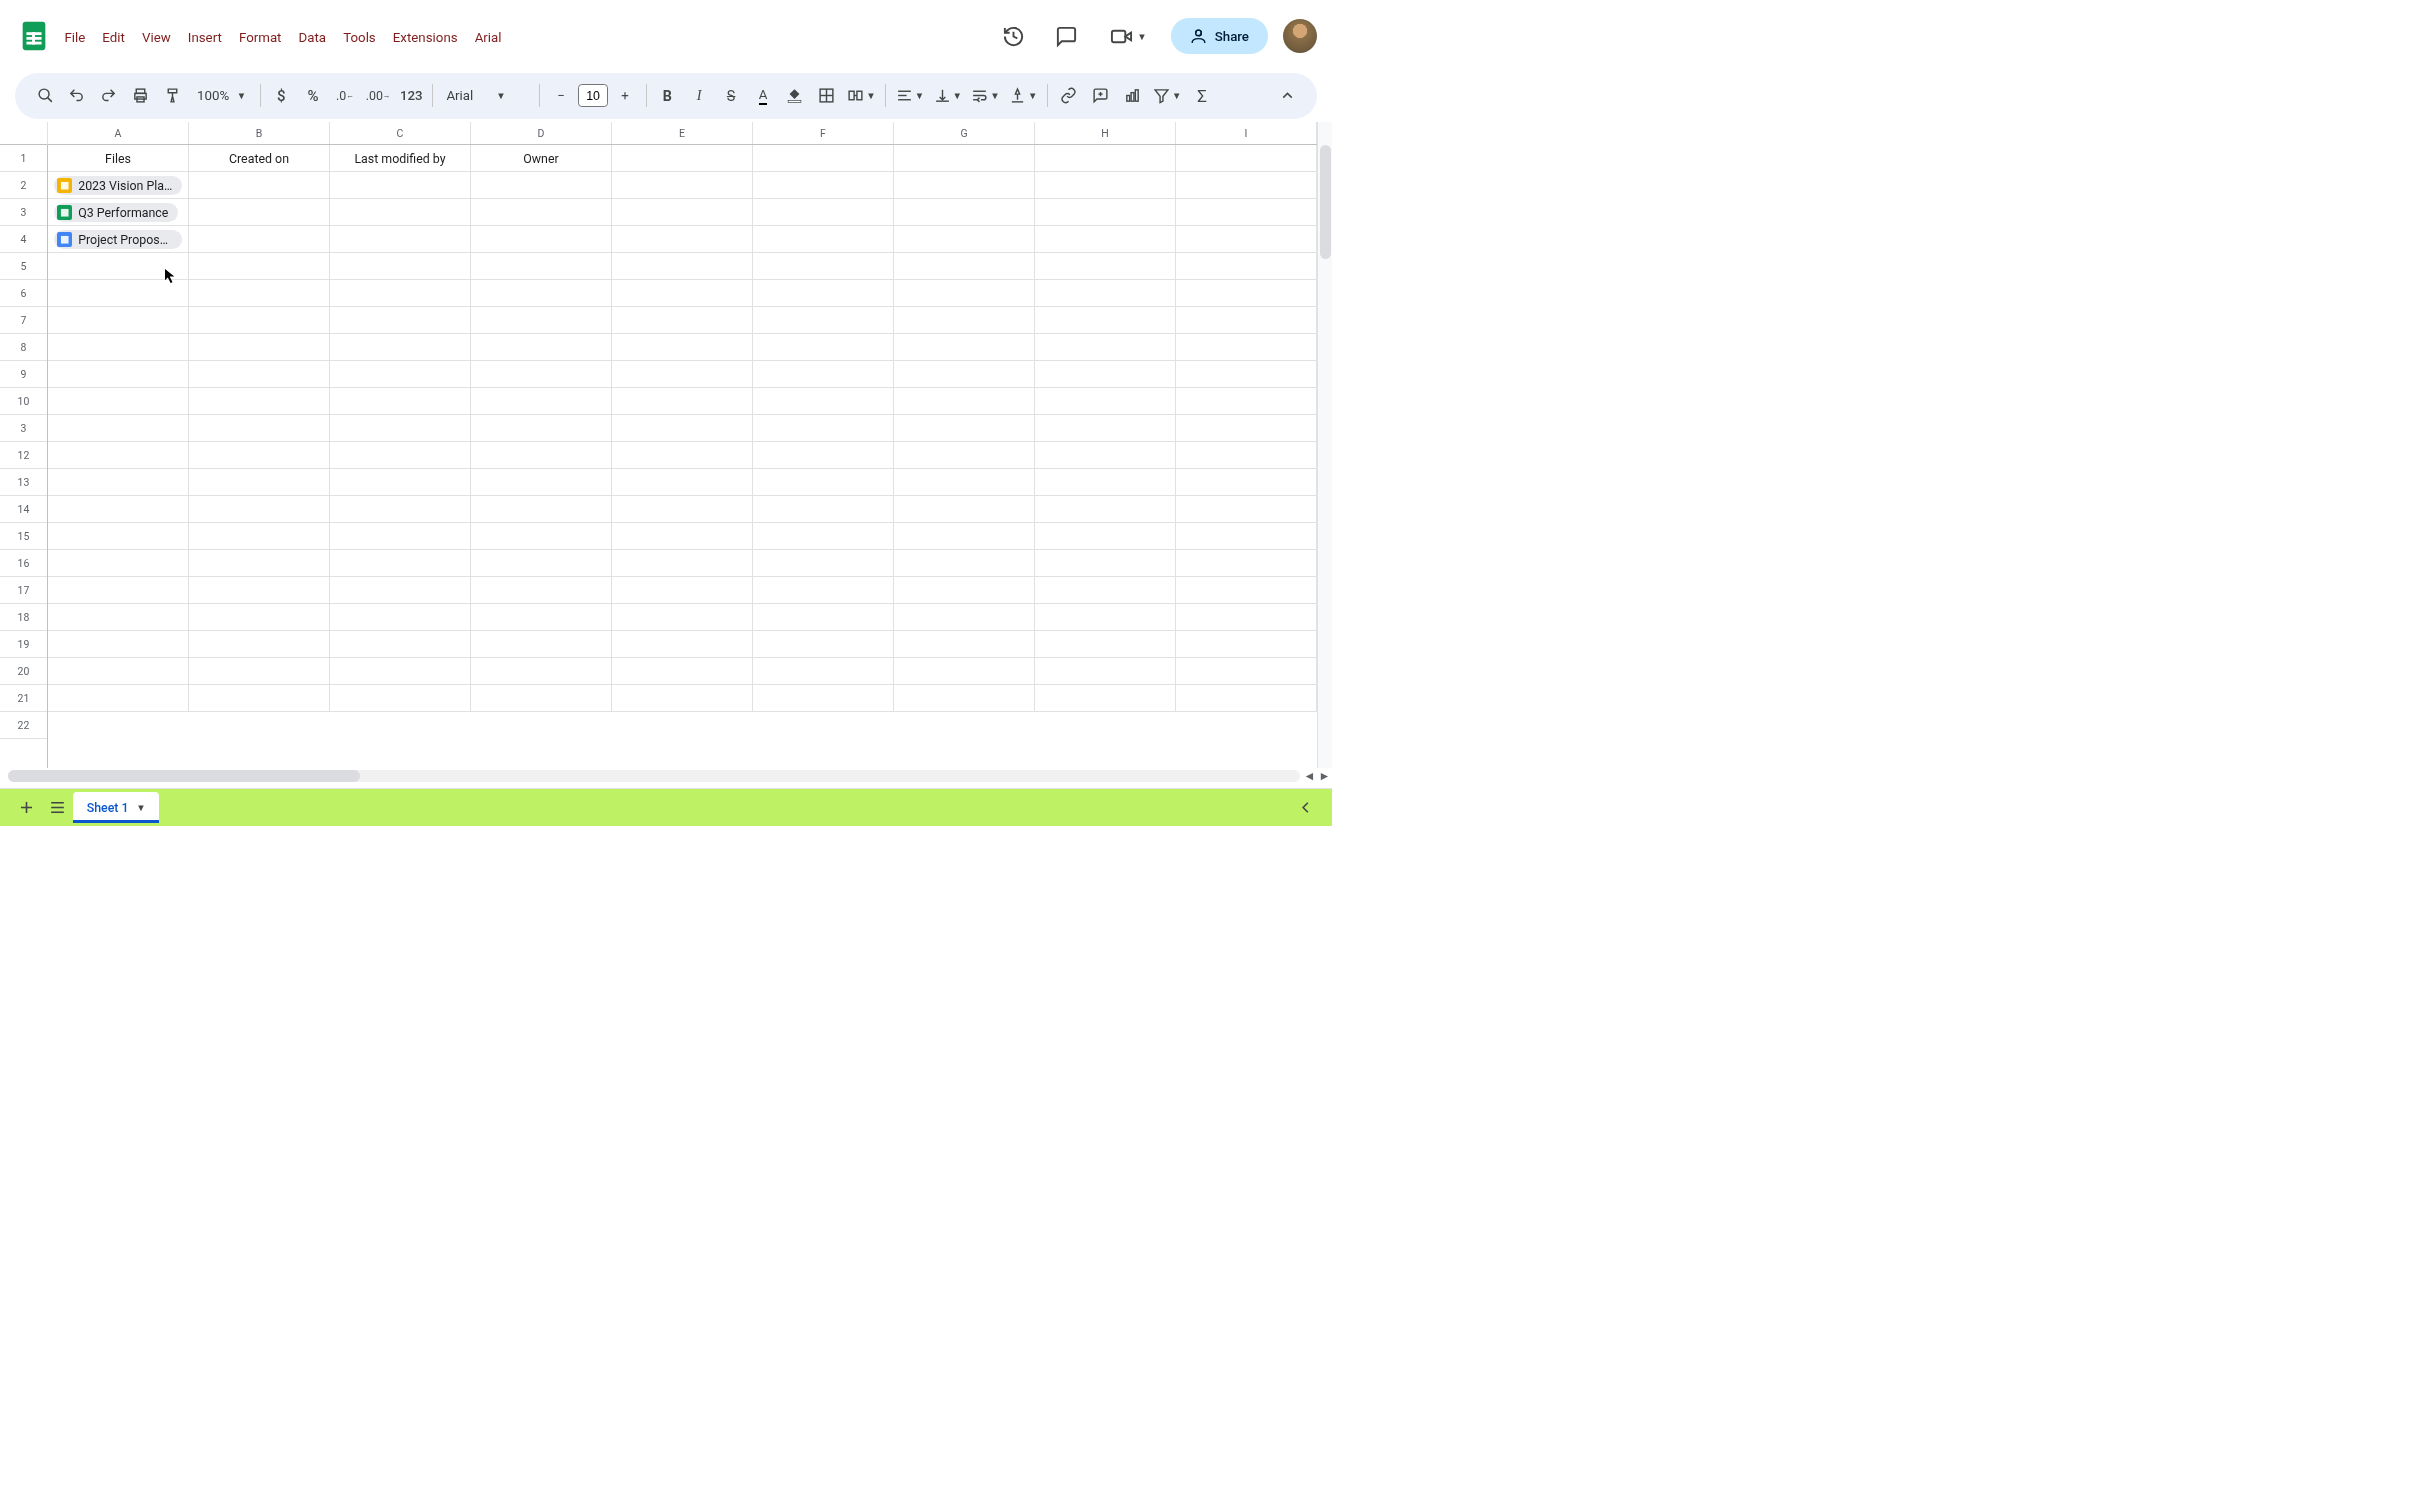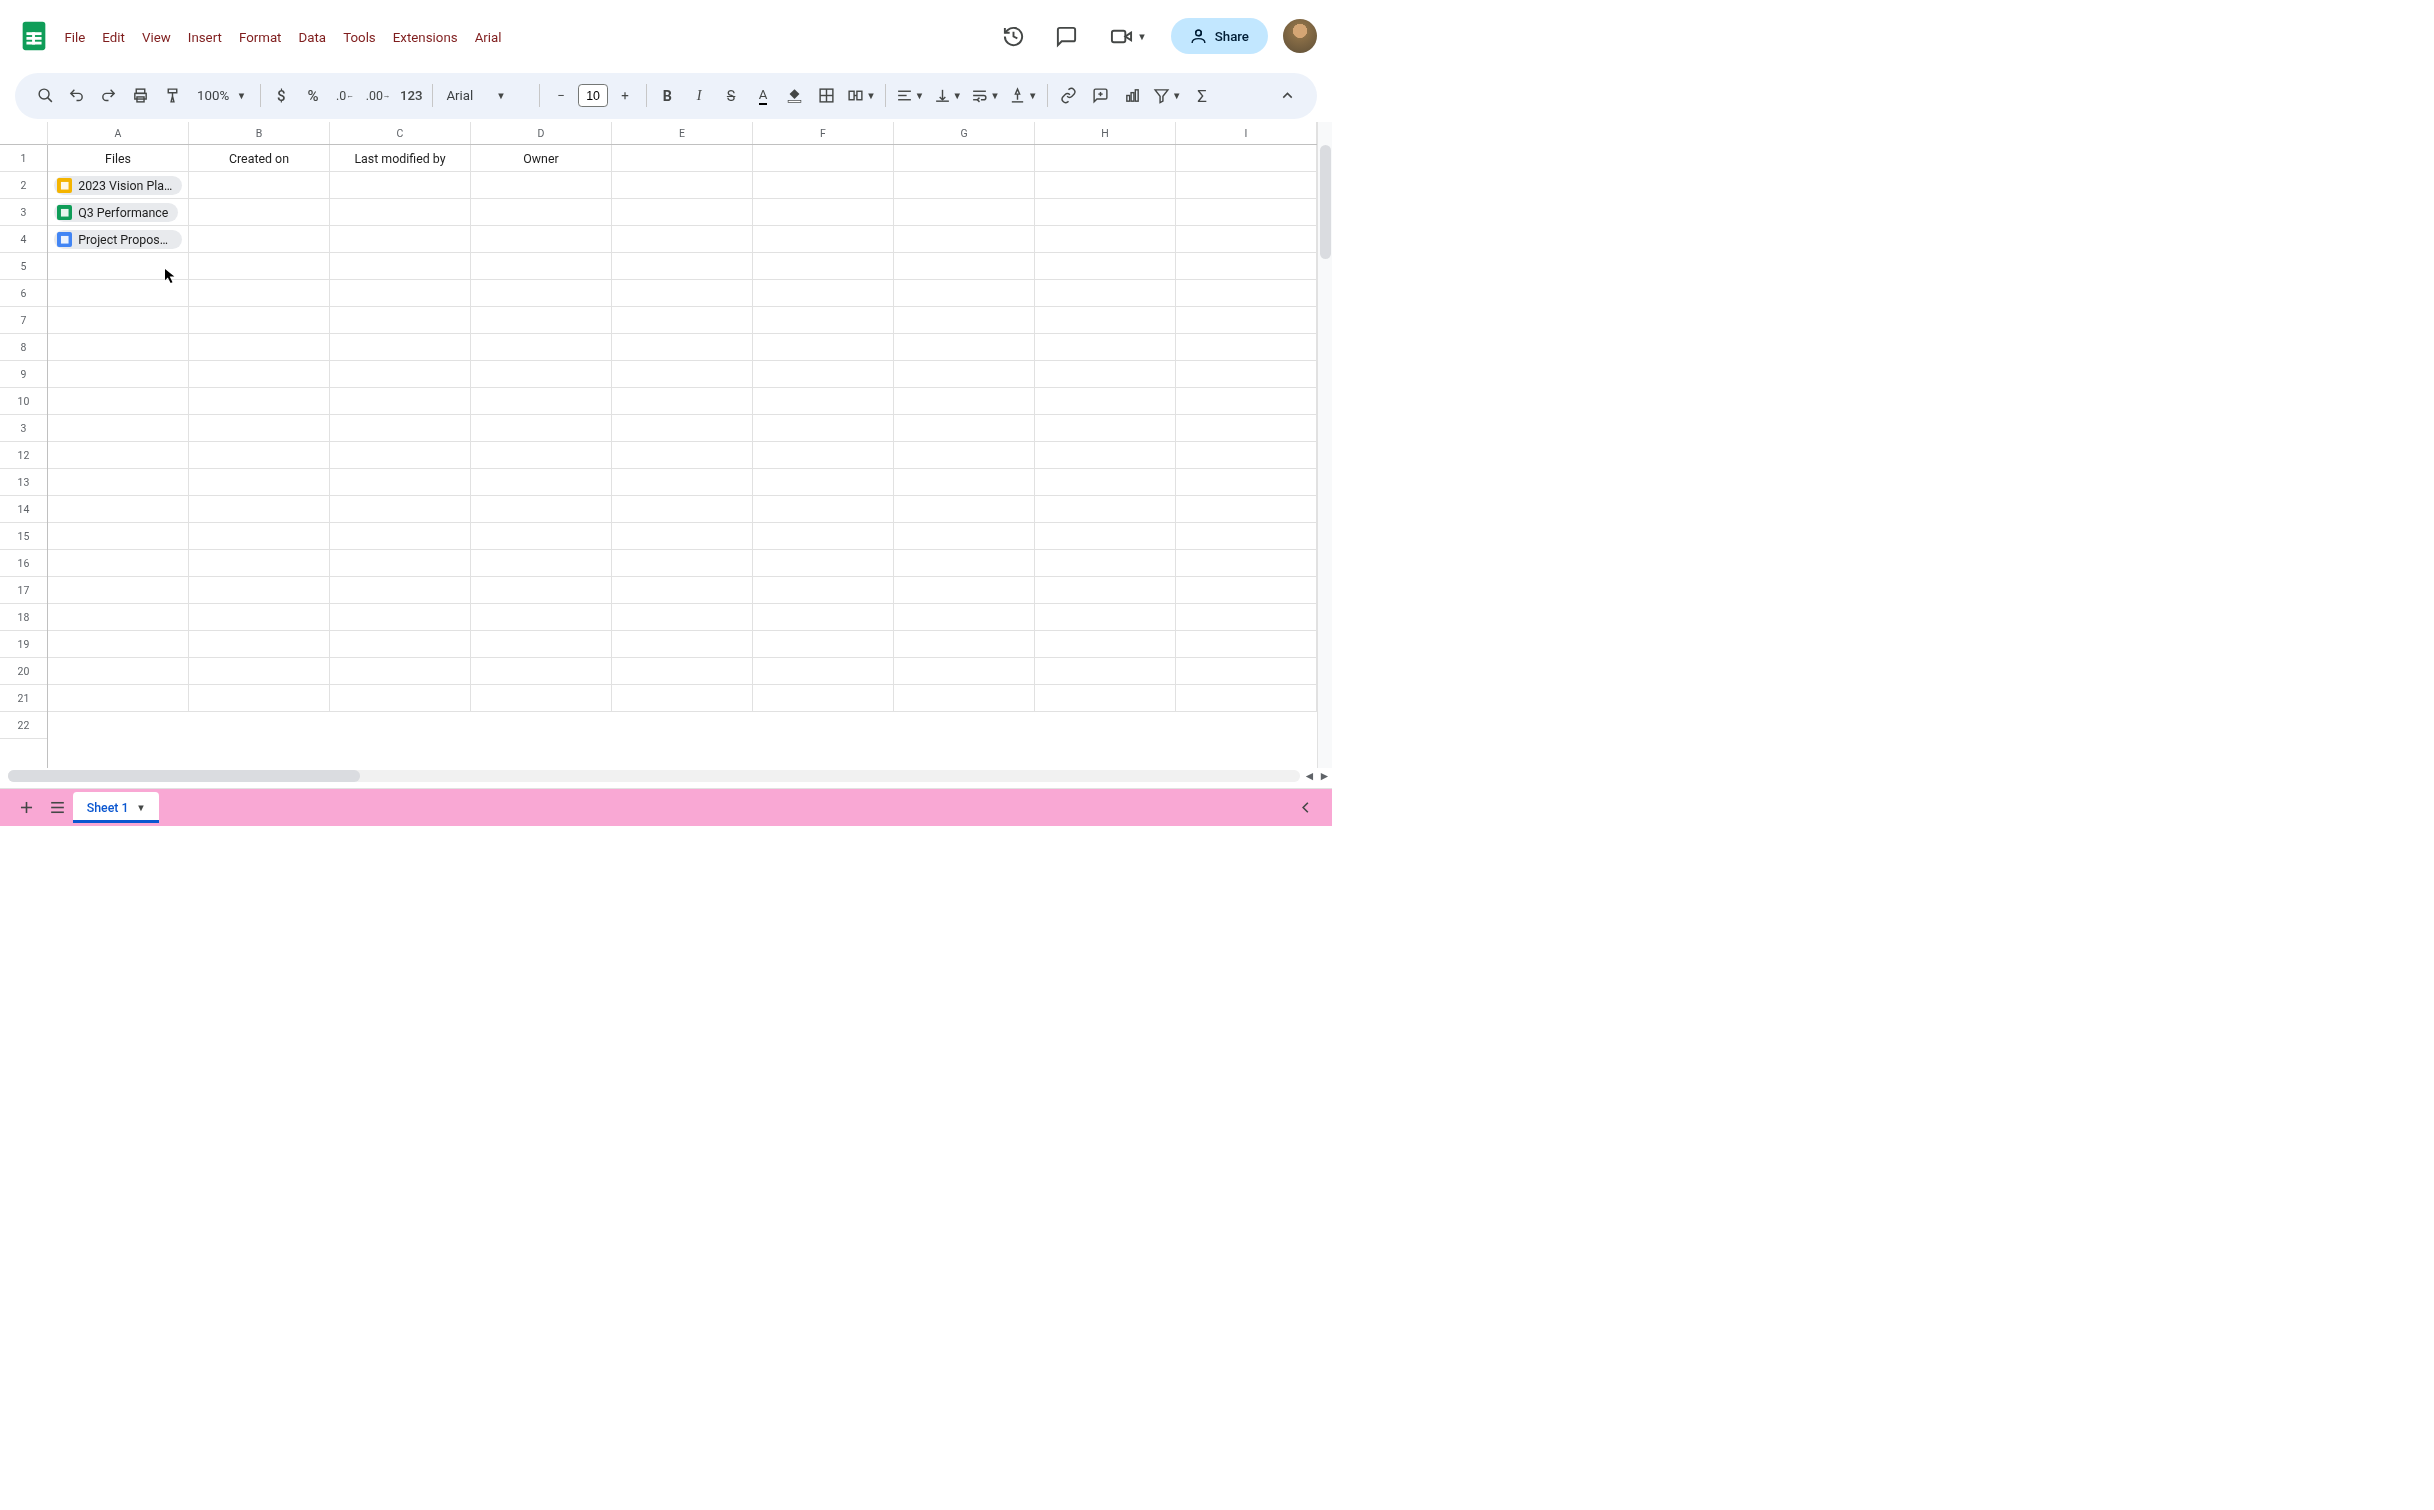--- a/index.html
+++ b/index.html
@@ -56,21 +56,21 @@
 .vscroll { position: absolute; top: 0; right: 0; width: 15px; bottom: 15px; background: #f8f9fa; border-left: 1px solid #e1e1e1; }
 .vscroll-thumb { position: absolute; top: 23px; left: 1.9px; width: 11.4px; height: 114px; background: #dadce0; border-radius: 5.7px; }
 
 
 .hscroll { position: absolute; bottom: 0; left: 0; right: 0; height: 15px; background: #fff; display: flex; align-items: center; }
 .hscroll-track { flex: 1; height: 11.4px; background: #f1f1f1; margin: 0 1.9px 0 7.6px; border-radius: 5.7px; position: relative; }
 .hscroll-thumb { position: absolute; left: 0; top: 0; width: 352px; height: 11.4px; background: #dadce0; border-radius: 5.7px; }
 .hscroll-btn { width: 15px; height: 15px; display: flex; align-items: center; justify-content: center; cursor: pointer; color: #5f6368; font-size: 9.5px; }
 
 
-.sheet-bar { position: absolute; bottom: 0; left: 0; right: 0; height: 38px; background: #f9a8d4; border-top: 1px solid #e1e1e1; display: flex; align-items: center; padding: 0 11.4px; gap: 1px; }
+.sheet-bar { position: absolute; bottom: 0; left: 0; right: 0; height: 38px; background: #bef264; border-top: 1px solid #e1e1e1; display: flex; align-items: center; padding: 0 11.4px; gap: 1px; }
 .sheet-btn { width: 30px; height: 30px; display: flex; align-items: center; justify-content: center; cursor: pointer; border-radius: 3.8px; color: #444746; }
 .sheet-tab { display: flex; align-items: center; gap: 7.6px; padding: 7.6px 13.3px; background: #fff; border-radius: 3.8px 3.8px 0 0; cursor: pointer; color: #0b57d0; font-weight: 500; font-size: 12.4px; position:relative; }
 .sheet-tab::after { content:''; position:absolute; bottom:0; left:0; right:0; height:2.9px; background:#0b57d0; }
 
 svg { display: block; }
 </style>
 </head>
 <body>
 
 <div class="header">

